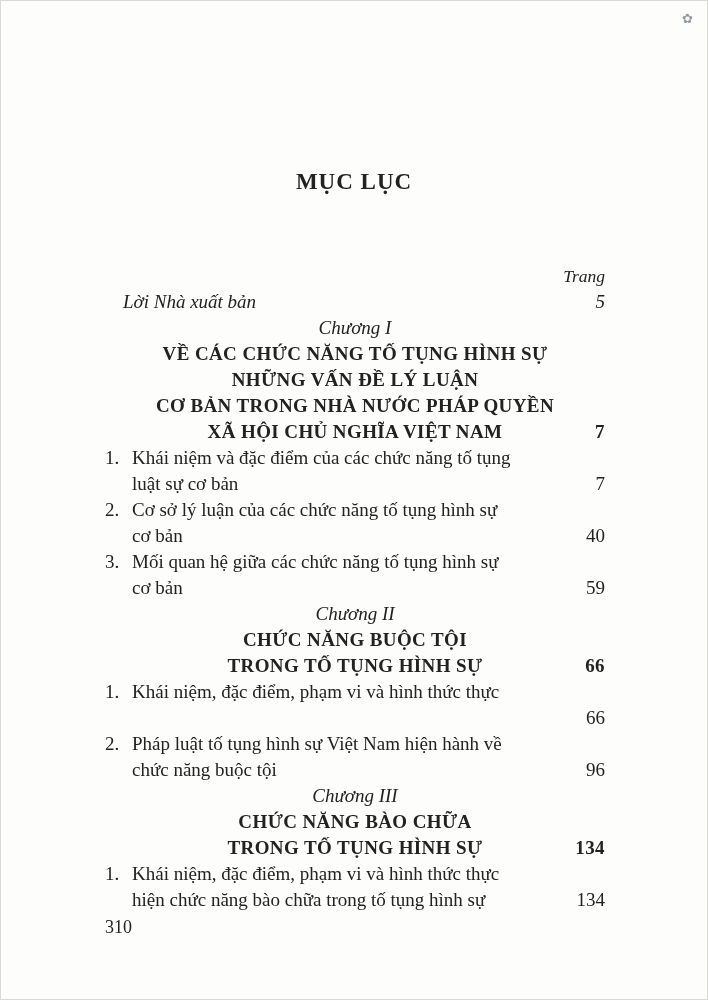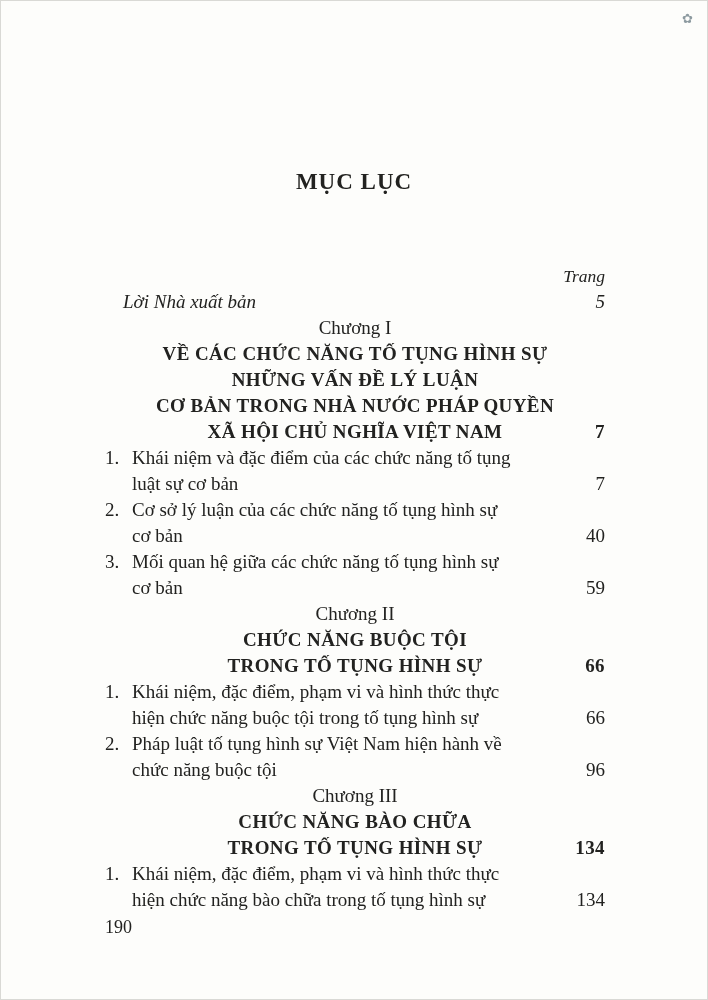--- a/index.html
+++ b/index.html
@@ -53,21 +53,21 @@
     line-height: 26px;
     min-height: 26px;
     white-space: nowrap;
   }
   .row .page-num {
     position: absolute;
     right: 0;
     bottom: 0;
   }
   .row.front { font-style: italic; padding-left: 18px; }
-  .row.chapter { text-align: center; }
+  .row.chapter { text-align: center; font-style: italic; }
   .row.title { text-align: center; font-weight: bold; letter-spacing: 0.4px; }
   .row.item .num { display: inline-block; width: 27px; }
   .row.cont { padding-left: 27px; }
   .footer-page {
     position: absolute;
     left: 104px;
     top: 916px;
     font-size: 18px;
   }
 </style>
@@ -91,25 +91,25 @@
         <div class="row item"><span class="row-text"><span class="num">1.</span>Khái niệm và đặc điểm của các chức năng tố tụng</span></div>
         <div class="row cont"><span class="row-text">luật sự cơ bản</span><span class="page-num">7</span></div>
         <div class="row item"><span class="row-text"><span class="num">2.</span>Cơ sở lý luận của các chức năng tố tụng hình sự</span></div>
         <div class="row cont"><span class="row-text">cơ bản</span><span class="page-num">40</span></div>
         <div class="row item"><span class="row-text"><span class="num">3.</span>Mối quan hệ giữa các chức năng tố tụng hình sự</span></div>
         <div class="row cont"><span class="row-text">cơ bản</span><span class="page-num">59</span></div>
         <div class="row chapter"><span class="row-text">Chương II</span></div>
         <div class="row title"><span class="row-text">CHỨC NĂNG BUỘC TỘI</span></div>
         <div class="row title"><span class="row-text">TRONG TỐ TỤNG HÌNH SỰ</span><span class="page-num">66</span></div>
         <div class="row item"><span class="row-text"><span class="num">1.</span>Khái niệm, đặc điểm, phạm vi và hình thức thực</span></div>
-        <div class="row cont"><span class="row-text">hiện chức năng buộc tội trong tố tụng hình sự</span><span class="page-num">66</span></div>
+        <div class="row cont"><span class="page-num">66</span></div>
         <div class="row item"><span class="row-text"><span class="num">2.</span>Pháp luật tố tụng hình sự Việt Nam hiện hành về</span></div>
         <div class="row cont"><span class="row-text">chức năng buộc tội</span><span class="page-num">96</span></div>
         <div class="row chapter"><span class="row-text">Chương III</span></div>
         <div class="row title"><span class="row-text">CHỨC NĂNG BÀO CHỮA</span></div>
         <div class="row title"><span class="row-text">TRONG TỐ TỤNG HÌNH SỰ</span><span class="page-num">134</span></div>
         <div class="row item"><span class="row-text"><span class="num">1.</span>Khái niệm, đặc điểm, phạm vi và hình thức thực</span></div>
         <div class="row cont"><span class="row-text">hiện chức năng bào chữa trong tố tụng hình sự</span><span class="page-num">134</span></div>
       </div>
   </div>
 
-  <div class="footer-page">190</div>
+  <div class="footer-page">310</div>
 </div>
 
 </body></html>

